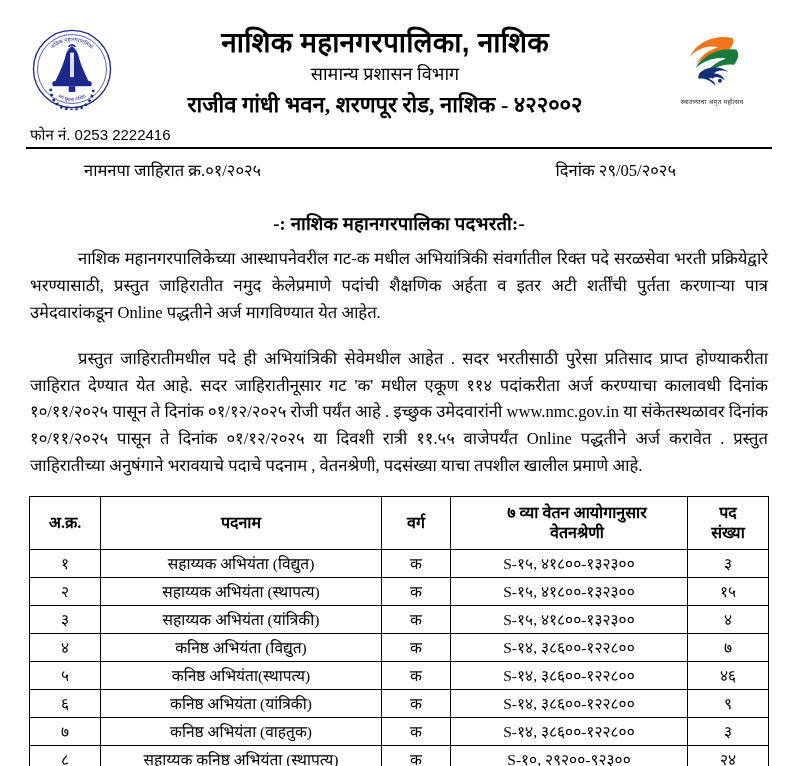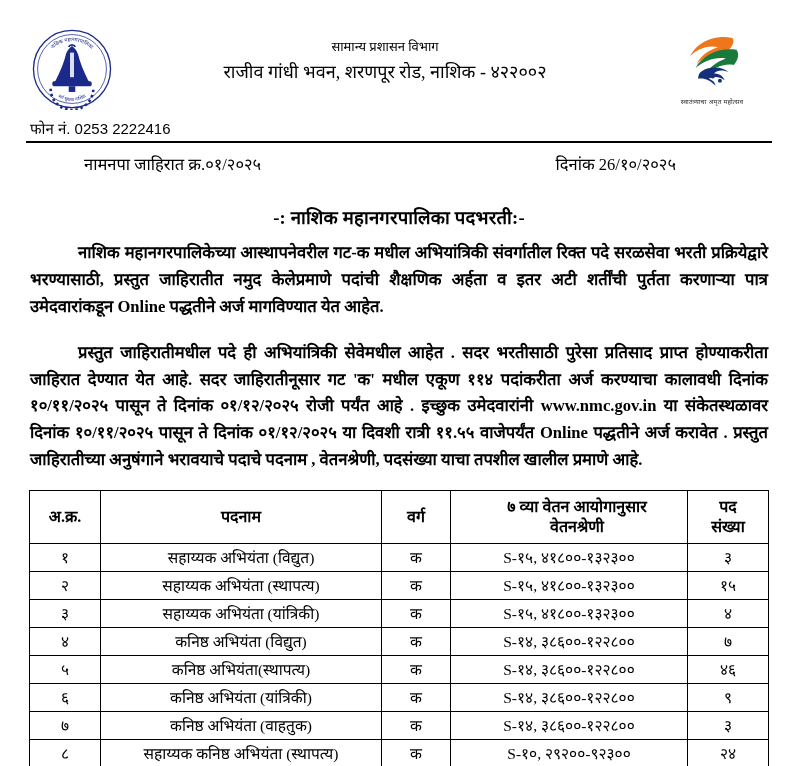--- a/index.html
+++ b/index.html
@@ -57,50 +57,51 @@
   .org-name {
     font-family: "Liberation Sans", "DejaVu Sans", sans-serif;
     font-weight: bold;
     font-size: 28px;
     line-height: 1.18;
     letter-spacing: .2px;
     white-space: nowrap;
   }
   .org-dept {
     font-family: "Liberation Serif", "DejaVu Serif", serif;
-    font-size: 13px;
+    font-size: 18px;
     line-height: 1.35;
-    margin-top: 12px;
+    margin-top: 3px;
     white-space: nowrap;
   }
   .org-addr {
     font-family: "Liberation Serif", "DejaVu Serif", serif;
-    font-size: 18px;
+    font-size: 22px;
     line-height: 1.35;
     margin-top: 4px;
     white-space: nowrap;
+    font-weight: bold;
   }
   .amrit-caption {
     font-size: 6.5px;
     font-family: "Liberation Serif", "DejaVu Serif", serif;
     color: #333;
     margin-top: 1px;
     letter-spacing: .2px;
     white-space: nowrap;
   }
 
   
   .contact-line {
     display: flex;
     justify-content: space-between;
     align-items: flex-end;
     font-size: 15px;
     font-family: "Liberation Sans", "DejaVu Sans", sans-serif;
     padding: 0 4px 3px 4px;
-    margin-top: 12px;
+    margin-top: 18px;
     gap: 40px;
   }
   .contact-line .phone { white-space: nowrap; }
   .contact-line .email { white-space: nowrap; }
 
   .rule {
     border: 0;
     border-top: 2.2px solid #000;
     margin: 0 0 0 0;
   }
@@ -120,21 +121,20 @@
     font-weight: bold;
     font-size: 18.5px;
     margin-top: 29px;
     letter-spacing: .2px;
   }
 
   
   .body-text {
     margin-top: 11px;
     padding: 0 4px;
-    font-weight: bold;
   }
   .para {
     font-size: 16.6px;
     line-height: 1.62;
     text-align: justify;
     text-justify: inter-word;
     text-indent: 48px;
     margin: 0 0 3px 0;
   }
   .para + .para { margin-top: 19px; }
@@ -196,20 +196,21 @@
           <textPath href="#arcTop" startOffset="50%" text-anchor="middle">नाशिक महानगरपालिका</textPath>
         </text>
         <path id="arcBot" d="M19 58 a31 31 0 0 0 62 0" fill="none"></path>
         <text font-size="5.4" fill="#1b2a8a" font-family="Liberation Sans, sans-serif">
           <textPath href="#arcBot" startOffset="50%" text-anchor="middle">सर्व सुखाय नाशिक</textPath>
         </text>
       </svg>
     </div>
 
     <div class="org-block">
+      <div class="org-name">नाशिक महानगरपालिका, नाशिक</div>
       <div class="org-dept">सामान्य प्रशासन विभाग</div>
       <div class="org-addr">राजीव गांधी भवन, शरणपूर रोड, नाशिक - ४२२००२</div>
     </div>
 
     <div class="logo-right">
       <svg width="74" height="66" viewBox="0 0 110 100" aria-hidden="true">
         <path d="M86 12 C58 6 30 20 22 40 C30 30 48 22 64 26 C50 30 36 40 32 52 C42 40 60 34 74 36 C86 26 90 18 86 12 Z" fill="#f0761e"></path>
         <path d="M92 30 C66 26 40 38 30 58 C42 46 62 40 76 43 C62 48 48 58 44 70 C56 56 76 50 88 53 C96 44 96 35 92 30 Z" fill="#1a7a3c"></path>
         <path d="M40 62 C54 54 72 56 80 64 C72 60 62 61 58 66 C66 66 72 70 74 76 C66 70 56 70 50 74 C56 76 60 80 60 84 C52 76 42 72 34 74 C34 68 36 64 40 62 Z" fill="#14307a"></path>
         <circle cx="56" cy="70" r="3.4" fill="#14307a"></circle>
@@ -220,21 +221,21 @@
   </div>
 
   <div class="contact-line">
     <span class="phone">फोन नं. 0253 2222416</span>
   </div>
 
   <hr class="rule">
 
   <div class="notice-line">
     <span class="left">नामनपा जाहिरात क्र.०१/२०२५</span>
-    <span class="right">दिनांक  26/१०/२०२५</span>
+    <span class="right">दिनांक  २९/05/२०२५</span>
   </div>
 
   <div class="doc-title">-: नाशिक महानगरपालिका पदभरती:-</div>
 
   <div class="body-text">
     <p class="para">नाशिक महानगरपालिकेच्या  आस्थापनेवरील गट-क मधील  अभियांत्रिकी  संवर्गातील रिक्त पदे सरळसेवा भरती प्रक्रियेद्वारे भरण्यासाठी, प्रस्तुत जाहिरातीत नमुद केलेप्रमाणे पदांची शैक्षणिक अर्हता व इतर अटी शर्तींची पुर्तता करणाऱ्या पात्र उमेदवारांकडून Online पद्धतीने अर्ज मागविण्यात येत आहेत.</p>
     <p class="para">प्रस्तुत जाहिरातीमधील पदे ही    अभियांत्रिकी  सेवेमधील आहेत .  सदर भरतीसाठी पुरेसा प्रतिसाद प्राप्त होण्याकरीता जाहिरात देण्यात येत आहे. सदर जाहिरातीनूसार गट 'क' मधील एकूण ११४ पदांकरीता अर्ज करण्याचा कालावधी दिनांक    १०/११/२०२५   पासून ते दिनांक     ०१/१२/२०२५   रोजी पर्यंत आहे   .   इच्छुक उमेदवारांनी www.nmc.gov.in या संकेतस्थळावर दिनांक १०/११/२०२५ पासून ते दिनांक ०१/१२/२०२५ या दिवशी रात्री ११.५५ वाजेपर्यंत  Online  पद्धतीने अर्ज करावेत .  प्रस्तुत  जाहिरातीच्या अनुषंगाने भरावयाचे पदाचे पदनाम   , वेतनश्रेणी, पदसंख्या याचा तपशील खालील प्रमाणे आहे.</p>
   </div>
 
   <table class="posts-table">

